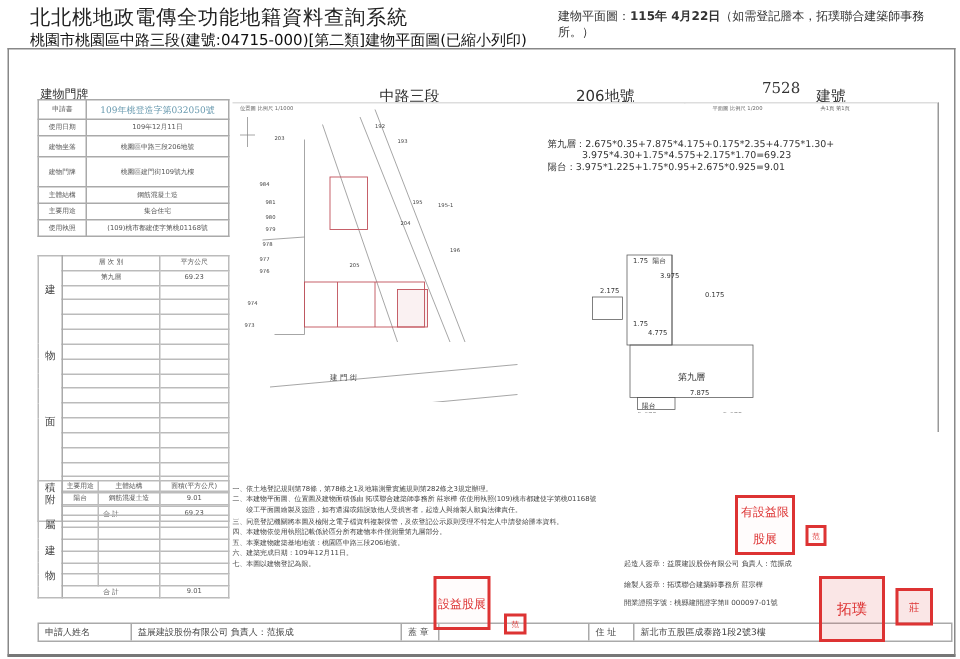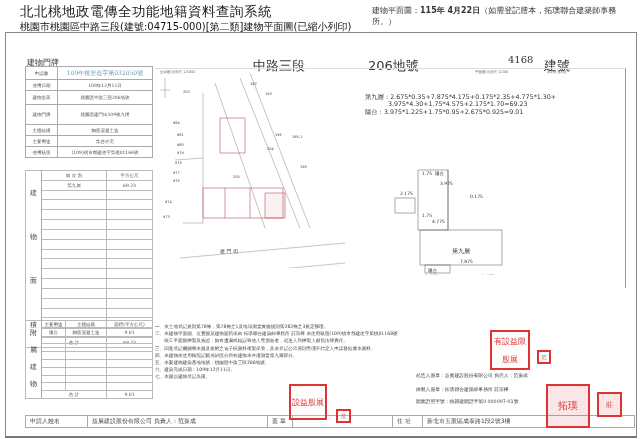--- a/index.html
+++ b/index.html
@@ -2,21 +2,21 @@
 <html><head>
 <meta charset="utf-8">
 <style>
   *{box-sizing:border-box;margin:0;padding:0}
   body{width:640px;height:439px;background:#fff;font-family:"DejaVu Sans",sans-serif;color:#222;position:relative;overflow:hidden}
   .app-title{position:absolute;left:20px;top:3px;font-size:13.5px;color:#222;letter-spacing:0.5px}
   .query-date{position:absolute;left:372px;top:5px;font-size:8px;color:#333}
   .query-date b{font-weight:bold}
   .doc-title{position:absolute;left:20px;top:20px;font-size:10px;color:#111;font-weight:normal}
   .frame{position:absolute;left:5px;top:32px;width:632px;height:406px;border:1px solid #888;border-bottom:2px solid #777}
-  .hdr{position:absolute;top:57px;font-size:13px;color:#333}
+  .hdr{position:absolute;top:57px;font-size:10px;color:#333}
   .hdr-line{position:absolute;left:155px;top:68px;width:302px;border-top:1px solid #ddd}
   
   table.meta{position:absolute;left:25px;top:66px;width:128px;border-collapse:collapse;font-size:4.5px;color:#555}
   table.meta td{border:1px solid #aaa;text-align:center;height:11px;padding:0 1px}
   table.meta td.k{width:32px}
   .stamp-text{color:#6a9bb0;font-family:"DejaVu Serif",serif;font-size:6px}
   table.area{position:absolute;left:25px;top:170px;width:128px;border-collapse:collapse;font-size:4.5px;color:#555}
   table.area td{border:1px solid #bbb;text-align:center;height:7.8px;padding:0}
   table.area td.side{width:16px;font-size:7px;color:#444;border-right:1px solid #aaa}
   .applicant{position:absolute;left:25px;top:415px;width:610px;height:13px;border:1px solid #aaa;display:flex;align-items:center;font-size:6px;color:#444}
@@ -33,22 +33,22 @@
 <body>
 
 <div class="app-title">北北桃地政電傳全功能地籍資料查詢系統</div>
 <div class="query-date"><span>建物平面圖：</span><b>115年 4月22日</b><span>（如需登記謄本，拓璞聯合建築師事務所。）</span></div>
 <div class="doc-title">桃園市桃園區中路三段(建號:04715-000)[第二類]建物平面圖(已縮小列印)</div>
 
 <div class="frame"></div>
 
 <div class="hdr" style="left:27px;font-size:8px">建物門牌</div>
 <div class="hdr" style="left:253px">中路三段</div>
-<div class="hdr" style="left:368px">206地號</div>
-<div class="hdr" style="left:508px;top:54px;font-size:10px;font-family:'DejaVu Serif',serif">4168</div>
+<div class="hdr" style="left:384px">206地號</div>
+<div class="hdr" style="left:508px;top:54px;font-size:10px;font-family:'DejaVu Serif',serif">7528</div>
 <div class="hdr" style="left:544px">建號</div>
 <div class="hdr-line"></div>
 <div style="position:absolute;left:456px;top:68px;width:170px;border-top:1px solid #ddd;border-right:1px solid #999;height:220px"></div>
 <div style="position:absolute;left:160px;top:70px;font-size:3.5px;color:#666">位置圖 比例尺 1/1000</div>
 <div style="position:absolute;left:475px;top:70px;font-size:3.5px;color:#666">平面圖 比例尺 1/200</div>
 <div style="position:absolute;left:547px;top:70px;font-size:3.5px;color:#666">共1頁 第1頁</div>
 
 <table class="meta">
   <tbody>
       <tr>

